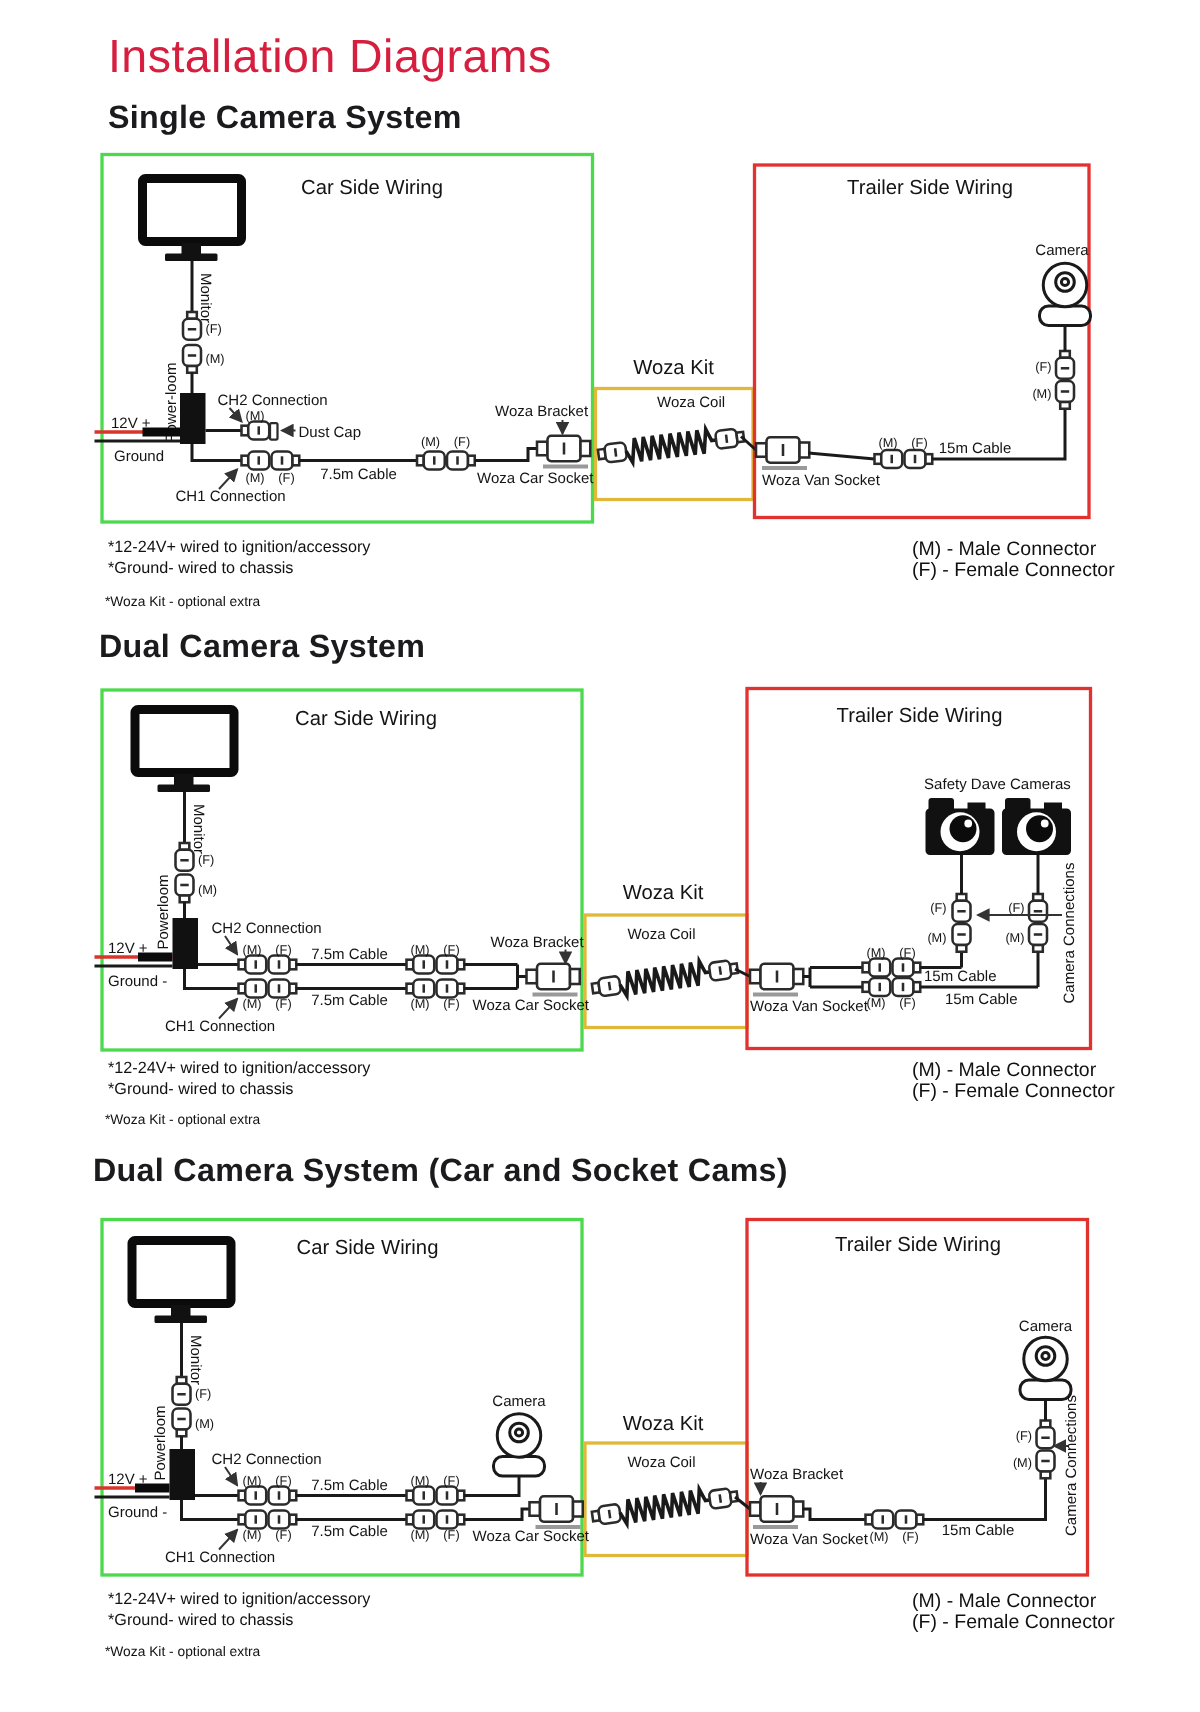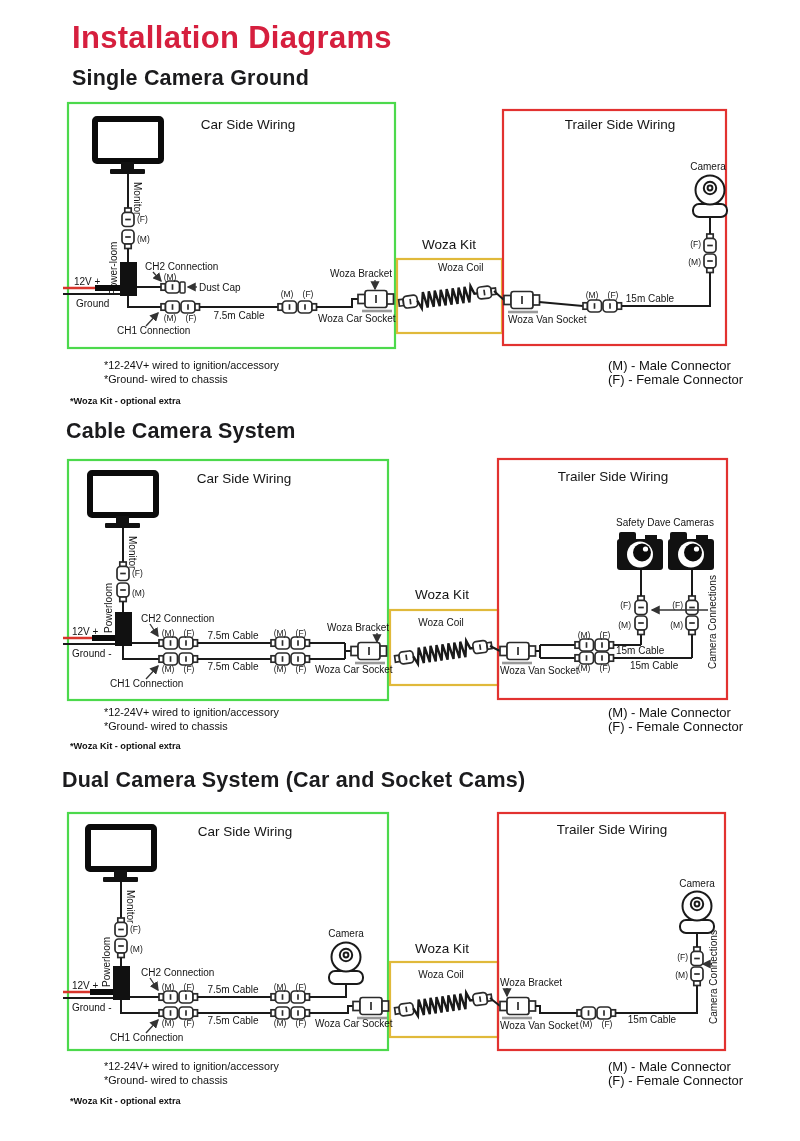--- a/index.html
+++ b/index.html
@@ -2,24 +2,24 @@
 <html style="--brand: #d61f3e; --green: #4cd94c; --red: #e23230; --yellow: #e0b93a; --wirered: #d8352c;"><head>
 <meta charset="utf-8">
 <style>
   :root{
     --brand:#d61f3e; --green:#4cd94c; --red:#e23230; --yellow:#e0b93a; --wirered:#d8352c;
   }
   html,body{margin:0;padding:0;}
   body{width:800px;height:1141px;background:#fff;position:relative;overflow:hidden;
        font-family:"Liberation Sans",sans-serif;color:#141414;}
   .abs{position:absolute;}
-  h1{margin:0;font-size:31px;font-weight:700;letter-spacing:.3px;color:var(--brand);}
+  h1{margin:0;font-size:31px;font-weight:400;letter-spacing:.3px;color:var(--brand);}
   h2{margin:0;font-size:21.5px;font-weight:700;color:#1b1b1d;letter-spacing:.2px;}
-  .fn{font-size:10.8px;line-height:13.5px;color:#111;margin-left:32px;}
-  .fn-small{font-size:9.2px;color:#111;font-weight:bold;}
+  .fn{font-size:10.8px;line-height:13.5px;color:#111;}
+  .fn-small{font-size:9.2px;color:#111;}
   .legend{font-size:13px;line-height:13.5px;color:#111;}
   svg{position:absolute;left:0;display:block;}
   svg text{font-family:"Liberation Sans",sans-serif;fill:#141414;font-size:10px;}
   .lb-s{font-size:8.5px;}
   .lb-t{font-size:13.5px;}
   .mid{text-anchor:middle;}
   .end{text-anchor:end;}
   .gbox{fill:none;stroke:var(--green);stroke-width:2.2;}
   .rbox{fill:none;stroke:var(--red);stroke-width:2.2;}
   .ybox{fill:none;stroke:var(--yellow);stroke-width:2.2;}
@@ -31,22 +31,22 @@
   .conn rect{fill:#fff;stroke:#2b2b2b;stroke-width:1.7;}
   .conn line{stroke:#2b2b2b;stroke-width:1.7;}
   .conn path{fill:none;stroke:#1a1a1a;stroke-width:2.4;}
   .cam rect,.cam circle{fill:#fff;stroke:#1a1a1a;stroke-width:2;}
   .blackfill{fill:#111;}
 </style>
 </head>
 <body>
 
 <h1 class="abs" style="left:72px;top:20px;">Installation Diagrams</h1>
-<h2 class="abs" style="left:72px;top:66px;">Single Camera Ground</h2>
-<h2 class="abs" style="left:66px;top:419px;">Cable Camera System</h2>
+<h2 class="abs" style="left:72px;top:66px;">Single Camera System</h2>
+<h2 class="abs" style="left:66px;top:419px;">Dual Camera System</h2>
 <h2 class="abs" style="left:62px;top:768px;">Dual Camera System (Car and Socket Cams)</h2>
 
 <svg style="top:96px;" width="800" height="262" viewBox="0 96 800 262">
   <defs>
     <marker id="ah" viewBox="0 0 10 10" refX="8.5" refY="5" markerWidth="7" markerHeight="7" orient="auto">
       <path d="M0,0 L10,5 L0,10 z" fill="#333"></path>
     </marker>
     <g id="conn-l" class="conn">
       <rect x="0" y="-3.2" width="4.5" height="6.4"></rect>
       <rect x="4.5" y="-6" width="14" height="12" rx="3.5"></rect>

